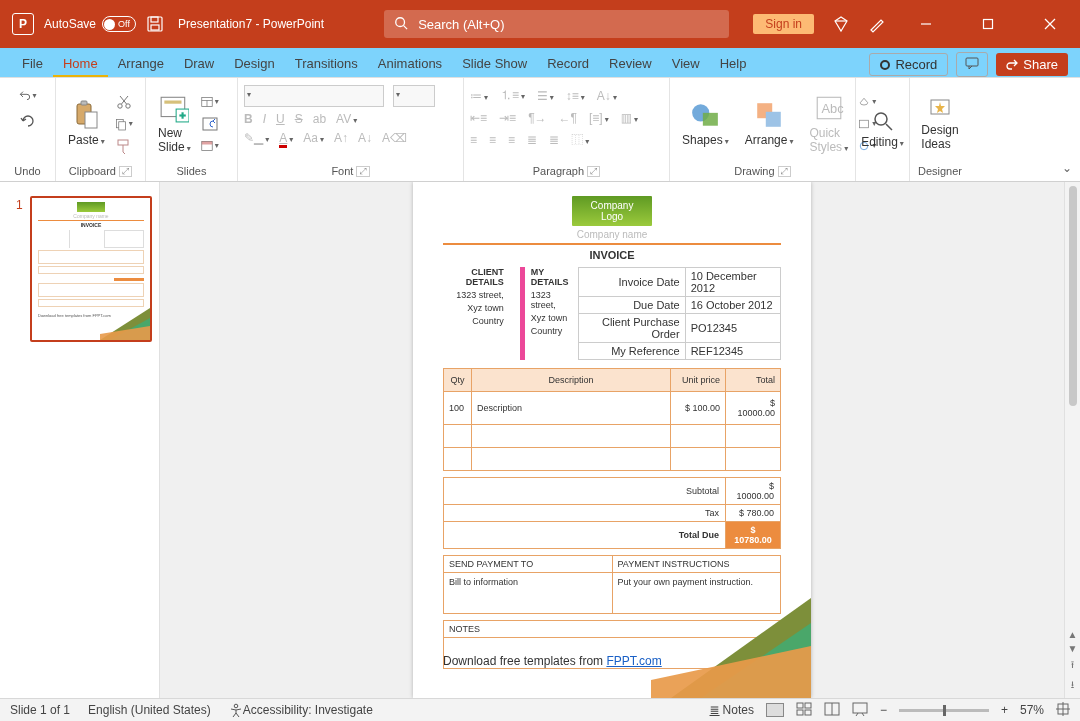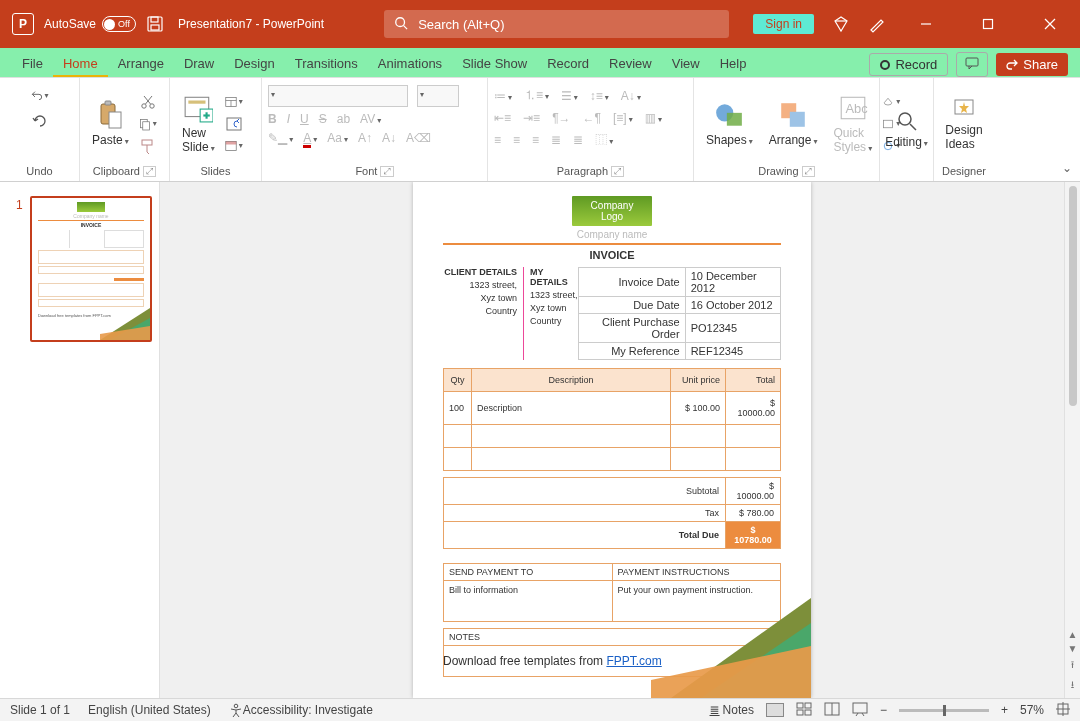--- a/index.html
+++ b/index.html
@@ -10,26 +10,26 @@
   .title-left { display: flex; align-items: center; gap: 10px; padding-left: 12px; }
   .pp-logo { width: 22px; height: 22px; background: #c43e1c; border: 1.5px solid #fff; border-radius: 3px; display: flex; align-items: center; justify-content: center; font-size: 12px; font-weight: bold; color: #fff; }
   .autosave-wrap { display: flex; align-items: center; gap: 6px; font-size: 12px; }
   .toggle { width: 34px; height: 16px; border: 1.5px solid #fff; border-radius: 8px; display: flex; align-items: center; padding: 1px; }
   .toggle-circle { width: 11px; height: 11px; background: #fff; border-radius: 50%; }
   .toggle-text { font-size: 9px; margin-left: 3px; }
   .save-icon { width: 16px; height: 16px; }
   .title-doc { font-size: 12px; margin-left: 4px; }
   .search-box { margin-left: 60px; width: 345px; height: 28px; background: #d36a4f; border-radius: 3px; display: flex; align-items: center; padding: 0 10px; color: #fff; gap: 10px; font-size: 13px; }
   .title-right { margin-left: auto; display: flex; align-items: center; gap: 18px; padding-right: 8px; height: 48px; }
-  .signin-btn { background: #5eead4; color: #c43e1c; padding: 3px 12px; border-radius: 2px; font-size: 12px; }
+  .signin-btn { background: #fdba74; color: #c43e1c; padding: 3px 12px; border-radius: 2px; font-size: 12px; }
   .tr-ico { width: 18px; height: 18px; display:flex; align-items:center; justify-content:center; }
   .win-btn { width: 44px; height: 48px; display:flex; align-items:center; justify-content:center; }
 
   
-  .tab-row { height: 30px; background: #86efac; display: flex; align-items: flex-end; padding: 0 12px; border-bottom: 1px solid #e0e0e0; }
+  .tab-row { height: 30px; background: #7dd3fc; display: flex; align-items: flex-end; padding: 0 12px; border-bottom: 1px solid #e0e0e0; }
   .tab { padding: 6px 10px; font-size: 13px; color: #444; cursor: pointer; }
   .tab.active { color: #c43e1c; border-bottom: 2px solid #eab308; padding-bottom: 4px; }
   .tab-right { margin-left: auto; display: flex; gap: 8px; align-items: center; }
   .record-btn { border: 1px solid #aaa; border-radius: 3px; padding: 3px 10px; font-size: 13px; display:flex; align-items:center; gap:5px;}
   .record-dot { width:10px; height:10px; border-radius:50%; border:2px solid #333; }
   .cmt-btn { border: 1px solid #aaa; border-radius: 3px; padding: 4px 8px; }
   .share-btn { background: #c43e1c; color: #fff; border-radius: 3px; padding: 4px 10px; font-size: 13px; display:flex; align-items:center; gap:5px;}
 
   
   .ribbon { height: 104px; background: #fff; border-bottom: 1px solid #d0d0d0; display: flex; position:relative; }
@@ -58,36 +58,36 @@
   .vscroll { width: 16px; background:#f3f3f3; border-left:1px solid #e0e0e0; display:flex; flex-direction:column; align-items:center; justify-content:space-between; padding-bottom:4px;}
   .scroll-thumb { width:8px; height:220px; background:#c8c8c8; border-radius:4px; margin-top:4px;}
 
   
   .logo-box { width: 80px; height: 30px; margin: 0 auto; background: linear-gradient(#5f9a23,#9bca3c); color:#fff; text-align:center; font-size:10px; display:flex; align-items:center; justify-content:center; border-radius:1px;}
   .company-name { text-align:center; color:#bbb; font-size:10px; margin-top:3px;}
   .orange-hr { height:2px; background:#ec8c3f; margin:3px 0;}
   .inv-title { text-align:center; font-weight:bold; font-size:11px; margin:4px 0 6px 0;}
   .details-row { display:flex; font-size:9px;}
   .det-col { display:flex; flex-direction:column; gap:3px;}
-  .det-col.right { text-align:right; width:90px; border-right:1px solid #ec4899; padding-right:6px;}
+  .det-col.right { text-align:right; width:90px; border-right:5px solid #ec4899; padding-right:16px;}
   .det-col.left { padding-left:6px;}
   .info-table { border-collapse:collapse; font-size:11px; margin-left:auto;}
   .info-table td { border:1px solid #ccc; padding:2px 5px;}
   .info-table td:first-child{ text-align:right;}
   .items { border-collapse:collapse; width:100%; font-size:9px; margin-top:8px;}
   .items th, .items td { border:1px solid #e8a366; padding:6px 5px;}
   .items th { background:#fbe3ce; font-weight:normal;}
   .items th:nth-child(3), .items td:nth-child(3), .items th:nth-child(4), .items td:nth-child(4){ text-align:right;}
   .totals { border-collapse:collapse; font-size:9px; margin-top:6px; width:100%;}
   .totals td { border:1px solid #e8a366; padding:3px 6px;}
   .totals td:first-child{ text-align:right;}
   .totals tr:last-child td:first-child{ font-weight:bold;}
   .totals tr:last-child td:last-child{ background:#ec8c3f; color:#fff; font-weight:bold; text-align:center;}
   .pay-row { display:flex; margin-top:6px; font-size:9px;}
-  .pay-col { flex:1; border:1px solid #e8a366;margin-top:8px;}
+  .pay-col { flex:1; border:1px solid #e8a366;}
   .pay-col:first-child{ border-right:none;}
   .pay-h { border-bottom:1px solid #e8a366; padding:3px 5px;}
   .pay-b { padding:4px 5px; height:40px;}
   .notes-box { margin-top:6px; border:1px solid #e8a366; font-size:9px;}
   .notes-h { border-bottom:1px solid #e8a366; padding:3px 5px;}
   .notes-b { height:30px;}
   .dl-text { position:absolute; bottom:30px; left:30px; font-size:12px; color:#333;}
   .dl-text a { color:#1a60c6; text-decoration:underline;}
   .slide-corner { position:absolute; right:0; bottom:0; width:160px; height:100px;}
 
@@ -194,21 +194,21 @@
         <svg width="12" height="12" viewBox="0 0 12 12">
           <path d="M8 1 L11 4 L8 7 M11 4 H4 A3 3 0 0 0 4 10 H6" fill="none" stroke="#fff" stroke-width="1.3"></path>
         </svg>
         <span>Share</span>
       </div>
   </div>
 </div>
 
 <div class="ribbon">
 
-  <div class="rgroup" style="width:80px">
+  <div class="rgroup" style="width:56px">
     <div class="rg-body" style="flex-direction:column; gap:8px; padding-top:4px;">
       <span class="ico dd-caret">
           <svg width="18" height="14" viewBox="0 0 18 14">
             <path d="M6 2 L2 6 L6 10 M2 6 H12 A4 4 0 0 1 12 14" fill="none" stroke="#555" stroke-width="1.3"></path>
           </svg>
         </span>
       <span class="ico">
           <svg width="16" height="16" viewBox="0 0 16 16">
             <path d="M3 8 A5 5 0 1 1 8 13 M3 8 L1 5 M3 8 L6 6" fill="none" stroke="#555" stroke-width="1.3"></path>
           </svg>

